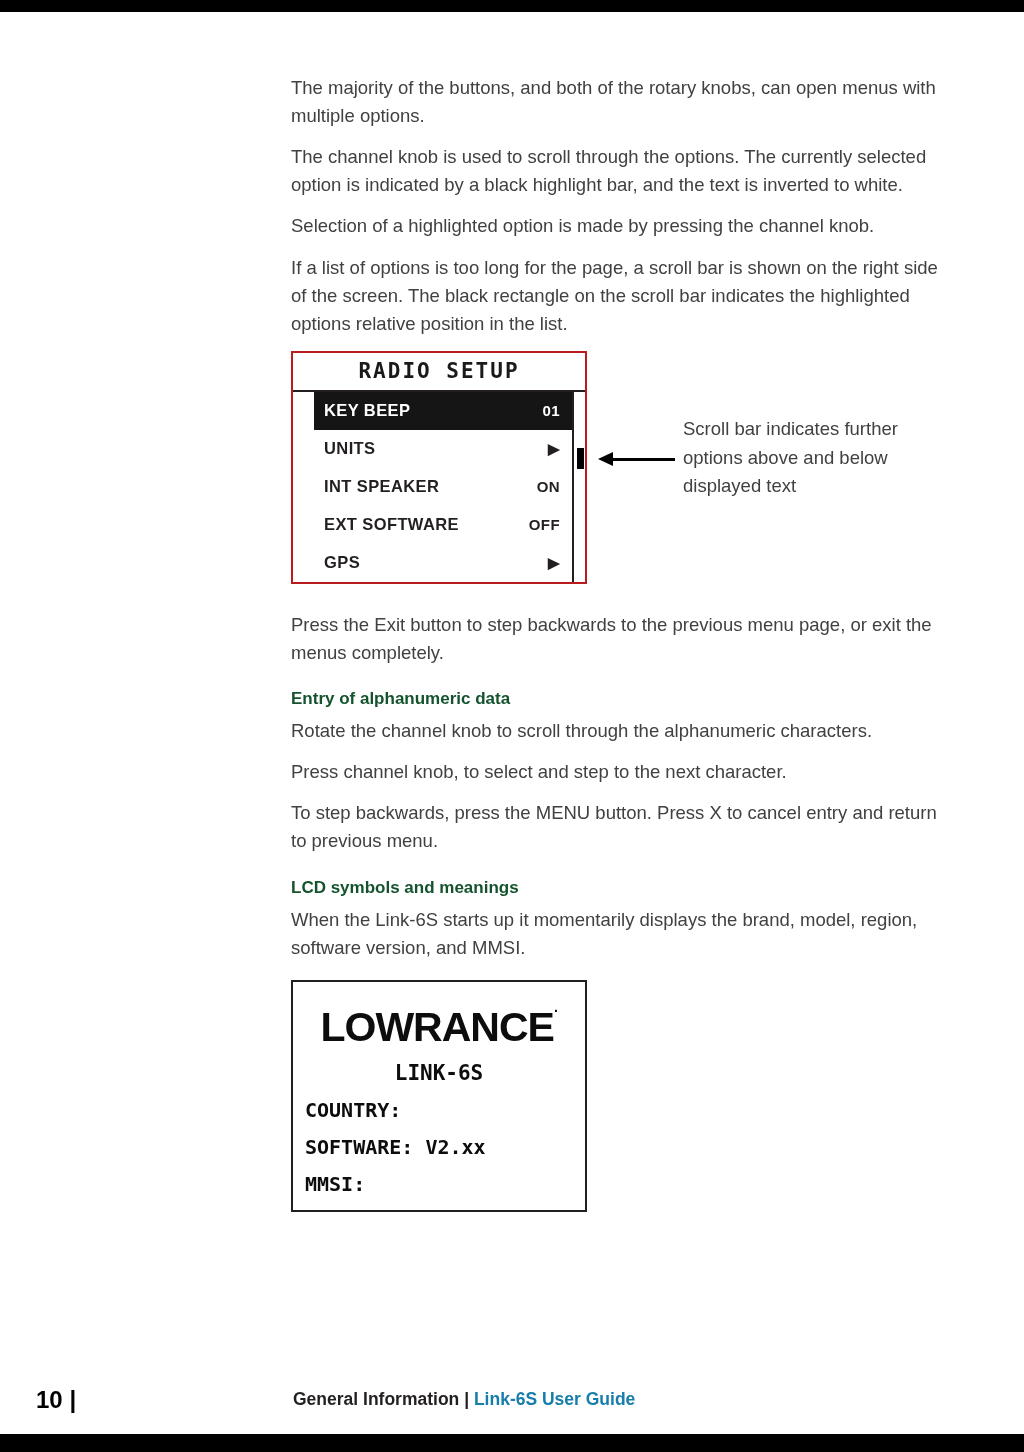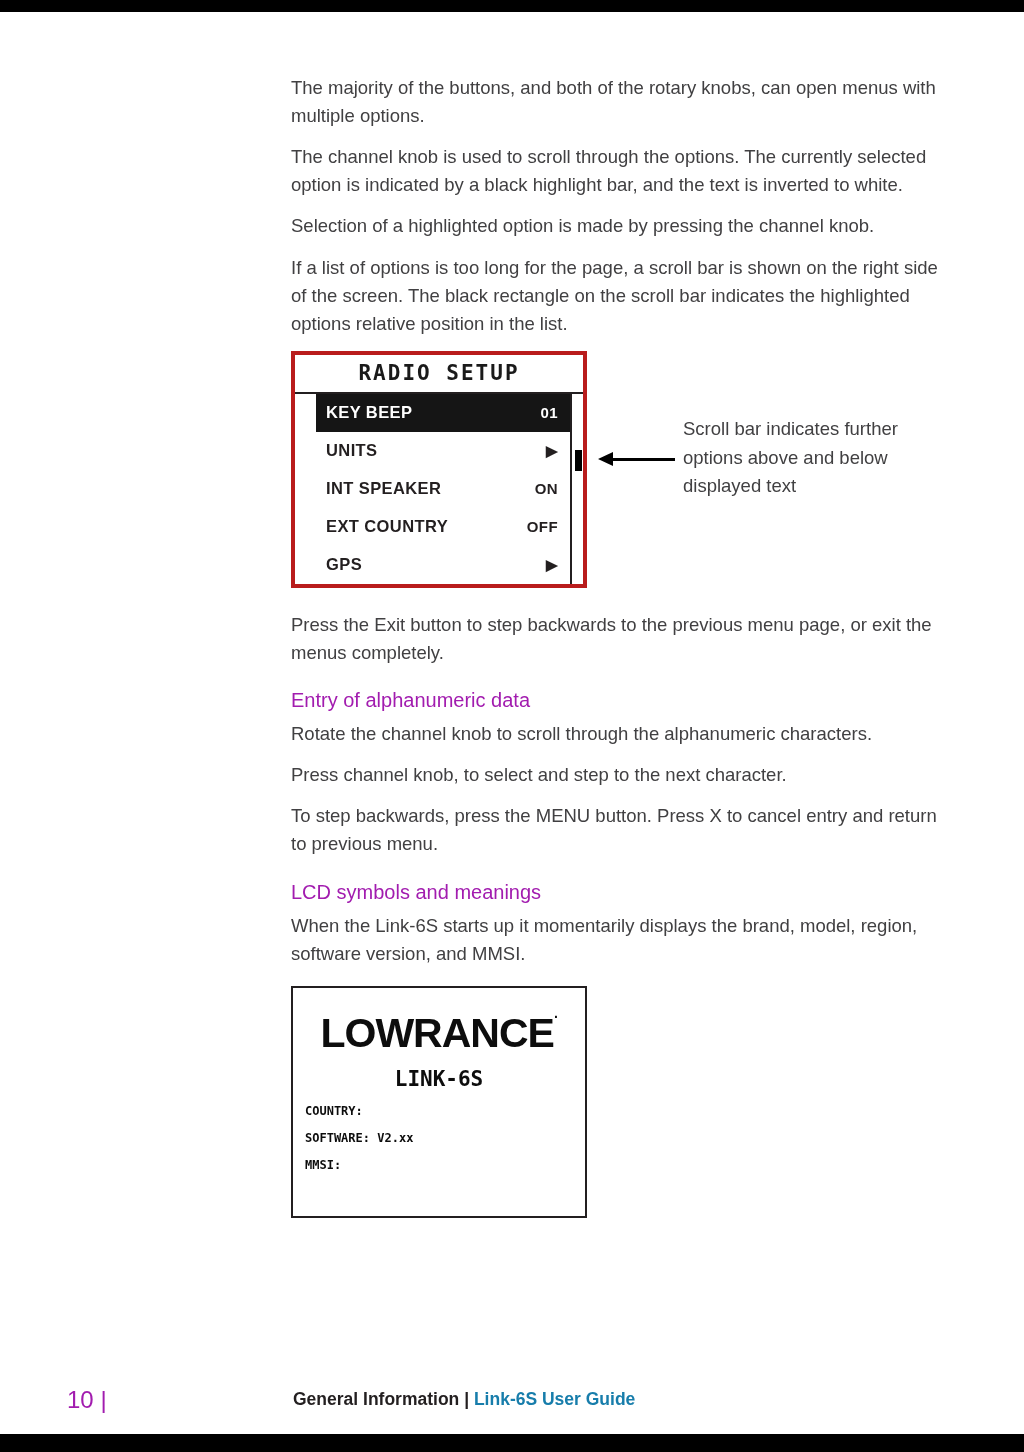--- a/index.html
+++ b/index.html
@@ -35,37 +35,37 @@
     margin-bottom: 12px;
     letter-spacing: -0.3px;
   }
   p.body-text {
     font-size: 18.5px;
     line-height: 1.52;
     margin-bottom: 13px;
     color: #414042;
   }
   h2.sub-heading {
-    font-size: 20px;
-    font-weight: normal;
-    color: #a21caf;
+    font-size: 17px;
+    font-weight: bold;
+    color: #14532d;
     margin: 22px 0 8px 0;
   }
 
   
   .figure {
     position: relative;
     margin: 4px 0 18px 0;
     height: 242px;
   }
   .menu-screen {
     position: absolute;
     left: 0; top: 0;
     width: 296px;
-    border: 4px solid #b91c1c;
+    border: 2px solid #b91c1c;
     background: #ffffff;
   }
   .menu-title {
     text-align: center;
     font-family: "DejaVu Sans Mono", monospace;
     font-weight: bold;
     font-size: 21px;
     letter-spacing: 2px;
     color: #1a1a1a;
     padding: 6px 0 7px 0;
@@ -162,34 +162,33 @@
     text-align: center;
     font-family: "DejaVu Sans Mono", monospace;
     font-weight: bold;
     font-size: 21px;
     color: #0d0d0d;
     margin-top: 10px;
   }
   .startup-line {
     font-family: "DejaVu Sans Mono", monospace;
     font-weight: bold;
-    font-size: 12px;
+    font-size: 20px;
     color: #0d0d0d;
     margin-top: 13px;
   }
 
   
   .footer-page-number {
     position: absolute;
     left: 36px;
     bottom: 38px;
     font-size: 24px;
-    font-weight: normal;
-    color: #a21caf;
-    margin-left: 31px;
+    font-weight: bold;
+    color: #000000;
   }
   .footer-text {
     position: absolute;
     left: 293px;
     bottom: 42px;
     font-size: 17.5px;
     font-weight: bold;
     color: #231f20;
   }
   .footer-link { color: #177dab; }
@@ -219,21 +218,21 @@
           </div>
           <div class="menu-row">
             <span class="menu-label">UNITS</span>
             <span class="menu-value">▶</span>
           </div>
           <div class="menu-row">
             <span class="menu-label">INT SPEAKER</span>
             <span class="menu-value">ON</span>
           </div>
           <div class="menu-row">
-            <span class="menu-label">EXT COUNTRY</span>
+            <span class="menu-label">EXT SOFTWARE</span>
             <span class="menu-value">OFF</span>
           </div>
           <div class="menu-row">
             <span class="menu-label">GPS</span>
             <span class="menu-value">▶</span>
           </div>
           <div class="menu-scrollbar">
             <div class="menu-scroll-thumb"></div>
           </div>
         </div>

